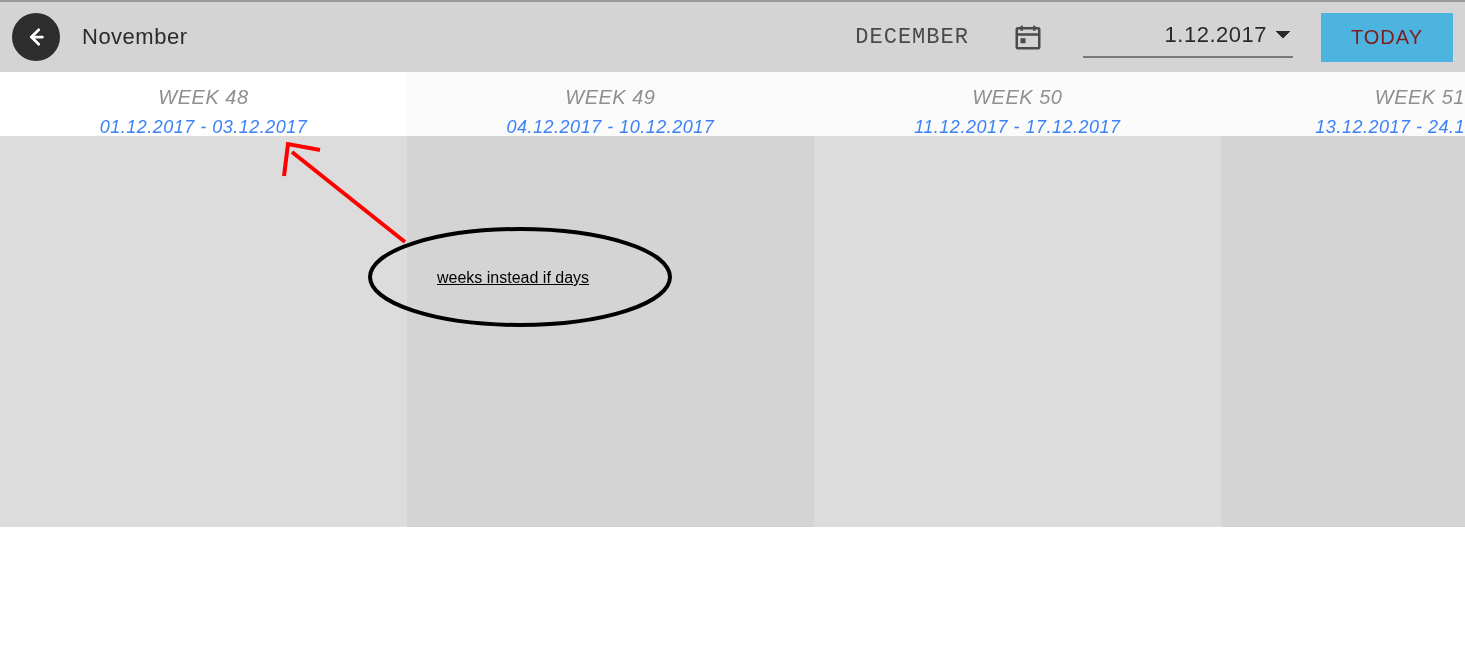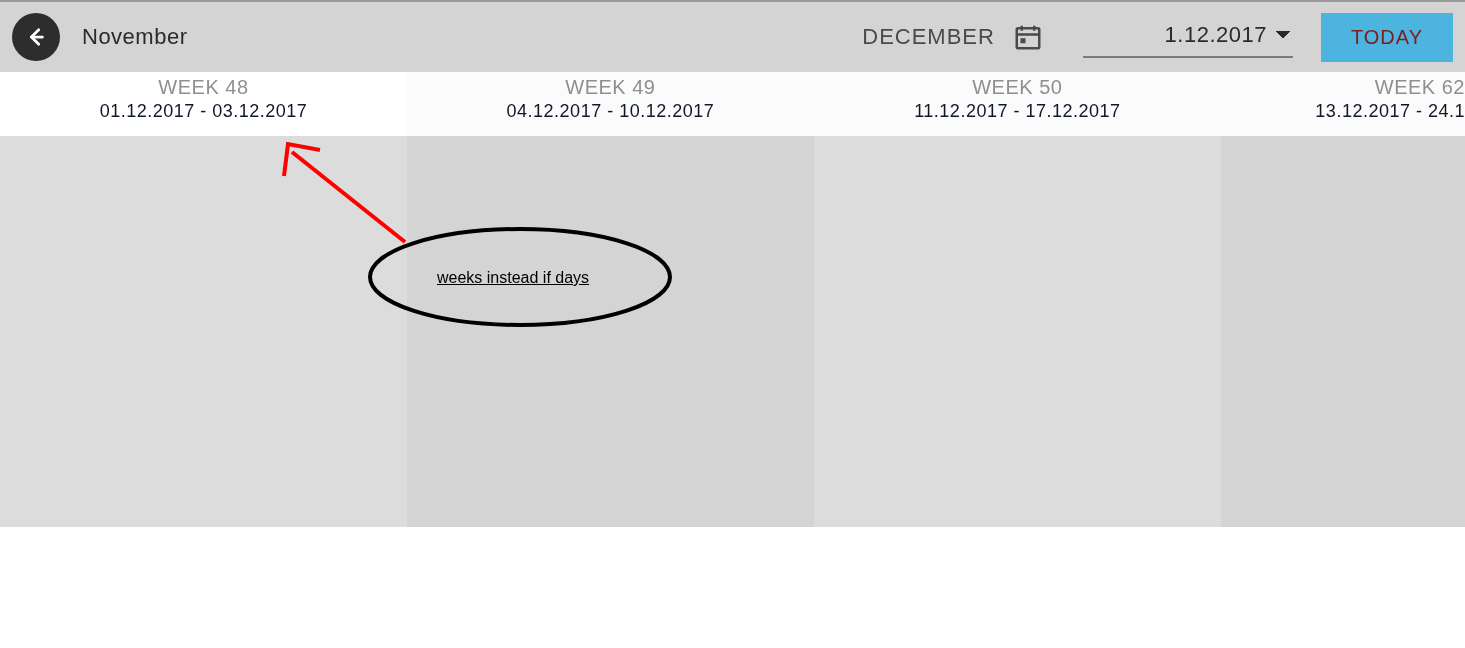--- a/index.html
+++ b/index.html
@@ -19,46 +19,47 @@
       width: 48px; height: 48px; border-radius: 50%;
       background: #2d2d2d; display: flex; align-items: center; justify-content: center;
       cursor: pointer; flex-shrink: 0;
     }
     .back-btn svg { display: block; }
     .prev-label {
       font-size: 22px; color: #2a2a2a; margin-left: 22px; letter-spacing: 0.5px; text-align: center;
     }
     .spacer { flex: 1; }
     .month-title {
-      font-size: 22px; color: #4a4a4a; letter-spacing: 1px; margin-right: 18px;
+      font-size: 22px; color: #4a4a4a; letter-spacing: 1px; margin-right: 44px; font-family: Liberation Mono, monospace;
     }
     .cal-icon { width: 30px; height: 30px; margin-right: 40px; cursor: pointer; }
     .date-select {
       display: flex; align-items: center; width: 210px; margin-right: 28px;
       border-bottom: 2px solid #7a7a7a; padding: 6px 2px 8px 2px; cursor: pointer;
       justify-content: flex-end;
     }
     .date-value { font-size: 22px; color: #2a2a2a; letter-spacing: 0.5px; }
     .caret { margin-left: 8px; }
     .today-btn {
       background: #4db4df; color: #7f1d1d; font-size: 20px; letter-spacing: 1px;
       padding: 13px 30px; border: none; cursor: pointer;
     }
 
     .week-header {
       height: 64px; display: flex; width: 100%;
     }
     .week-col {
-      flex: 1; text-align: center; padding-top: 4px;
+      flex: 1; text-align: center; padding-top: 14px;
       background: #fbfbfb;
+      font-style: italic;
     }
     .week-col.active { background: #ffffff; }
     .week-col:last-child { flex: 0.6; text-align: right; padding-right: 0; }
     .week-title { font-size: 20px; color: #8f8f8f; letter-spacing: 0.5px; }
-    .week-range { font-size: 18px; color: #0f172a; letter-spacing: 0.5px; margin-top: 2px; white-space: nowrap; }
+    .week-range { font-size: 18px; color: #3b82f6; letter-spacing: 0.5px; margin-top: 8px; white-space: nowrap; }
 
     .body-area {
       height: 391px; display: flex; width: 100%; position: relative;
     }
     .body-col { flex: 1; }
     .body-col:last-child { flex: 0.6; }
     .bg-light { background: #dcdcdc; }
     .bg-dark { background: #d4d4d4; }
 
     .annotation-layer {
@@ -107,21 +108,21 @@
     </div>
     <div class="week-col">
       <div class="week-title">WEEK 49</div>
       <div class="week-range">04.12.2017 - 10.12.2017</div>
     </div>
     <div class="week-col">
       <div class="week-title">WEEK 50</div>
       <div class="week-range">11.12.2017 - 17.12.2017</div>
     </div>
     <div class="week-col">
-      <div class="week-title">WEEK 62</div>
+      <div class="week-title">WEEK 51</div>
       <div class="week-range">13.12.2017 - 24.1</div>
     </div>
   </div>
 
   <div class="body-area">
     <div class="body-col bg-light"></div>
     <div class="body-col bg-dark"></div>
     <div class="body-col bg-light"></div>
     <div class="body-col bg-dark"></div>
   </div>

